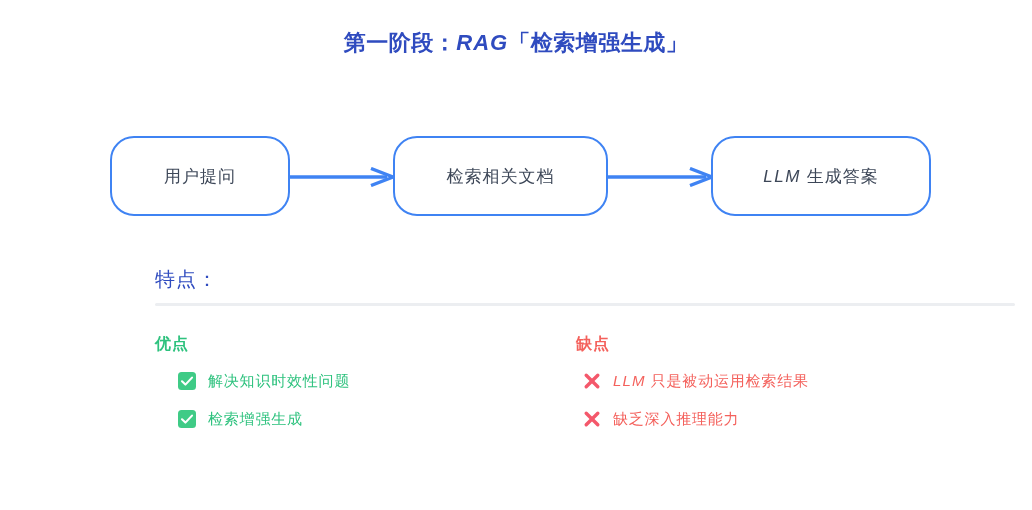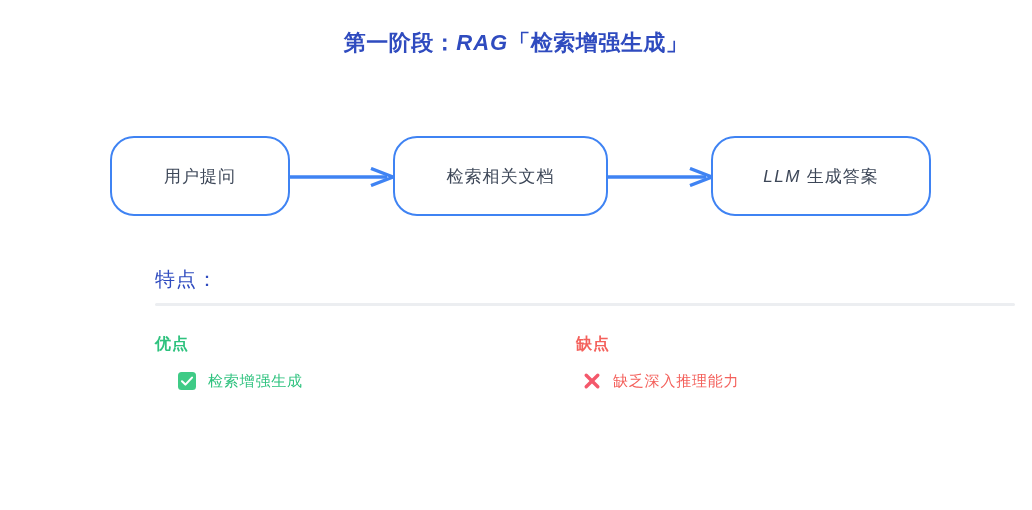--- a/index.html
+++ b/index.html
@@ -171,35 +171,49 @@
   </div>
 
 </div>
 
 <div class="features-heading">特点：</div>
 <div class="divider"></div>
 
 <div class="col" id="col-pros">
   <div class="col-heading">优点</div>
 
-
   <div class="item">
     <svg class="item-icon" viewBox="0 0 20 20">
       <rect x="1" y="1" width="18" height="18" rx="3.5" fill="#3fcb86"></rect>
       <polyline points="5,10.3 8.4,13.6 15,6.6" fill="none" stroke="#ffffff" stroke-width="2.1" stroke-linecap="round" stroke-linejoin="round"></polyline>
     </svg>
+    <span class="item-text"><span></span><span class="latin"></span><span>解决知识时效性问题</span></span>
+  </div>
+
+  <div class="item">
+    <svg class="item-icon" viewBox="0 0 20 20">
+      <rect x="1" y="1" width="18" height="18" rx="3.5" fill="#3fcb86"></rect>
+      <polyline points="5,10.3 8.4,13.6 15,6.6" fill="none" stroke="#ffffff" stroke-width="2.1" stroke-linecap="round" stroke-linejoin="round"></polyline>
+    </svg>
     <span class="item-text"><span></span><span class="latin"></span><span>检索增强生成</span></span>
   </div>
 </div>
 
 <div class="col" id="col-cons">
   <div class="col-heading">缺点</div>
 
-
-
   <div class="item">
     <svg class="item-icon" viewBox="0 0 20 20">
       <line x1="4.2" y1="4.2" x2="15.8" y2="15.8" stroke="#f4586b" stroke-width="3.4" stroke-linecap="round"></line>
       <line x1="15.8" y1="4.2" x2="4.2" y2="15.8" stroke="#f4586b" stroke-width="3.4" stroke-linecap="round"></line>
     </svg>
+    <span class="item-text"><span></span><span class="latin">LLM</span><span> 只是被动运用检索结果</span></span>
+  </div>
+
+
+  <div class="item">
+    <svg class="item-icon" viewBox="0 0 20 20">
+      <line x1="4.2" y1="4.2" x2="15.8" y2="15.8" stroke="#f4586b" stroke-width="3.4" stroke-linecap="round"></line>
+      <line x1="15.8" y1="4.2" x2="4.2" y2="15.8" stroke="#f4586b" stroke-width="3.4" stroke-linecap="round"></line>
+    </svg>
     <span class="item-text"><span></span><span class="latin"></span><span>缺乏深入推理能力</span></span>
   </div>
 </div>
 
 </body></html>

